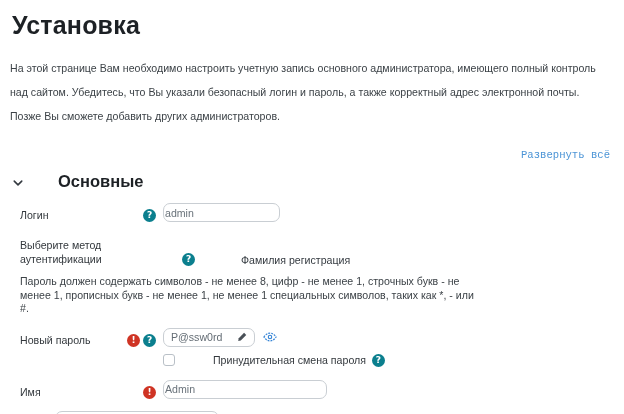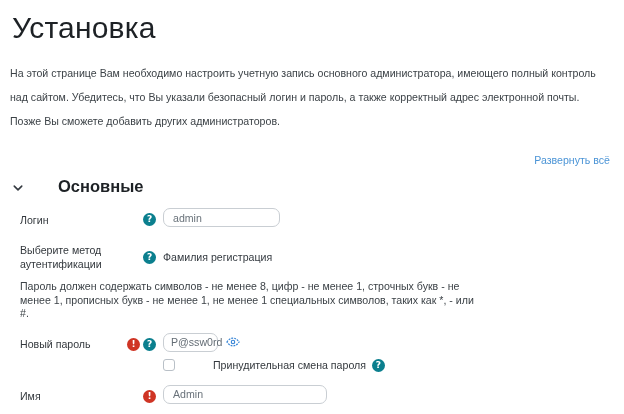--- a/index.html
+++ b/index.html
@@ -5,69 +5,69 @@
   * { margin:0; padding:0; box-sizing:border-box; }
   html,body { background:#ffffff; width:624px; height:414px; overflow:hidden; }
   body {
     font-family:"Liberation Sans","DejaVu Sans",sans-serif;
     color:#343a40;
     -webkit-font-smoothing:antialiased;
   }
   .page { padding:11px 14px 8px 10px; width:624px; }
 
   .page-title {
-    font-size:30px; font-weight:400; color:#1d2125;
+    font-size:25px; font-weight:700; color:#1d2125;
     margin-left:2px; letter-spacing:0.2px;
   }
   .intro {
     margin-top:16px; font-size:10.6px; line-height:24px; color:#3c4247;
     max-width:602px;
   }
-  .expand-wrap { text-align:right; margin-top:17px; }
+  .expand-wrap { text-align:right; margin-top:17px;font-family:Liberation Mono, monospace; }
   .expand-link {
     font-size:10.6px; color:#4b94d6; text-decoration:none; cursor:pointer;
   }
 
   .section-header {
     display:flex; align-items:center; gap:9px;
     margin:9px 0 9px 2px; cursor:pointer;
   }
   .section-title { font-size:16.5px; font-weight:700; color:#1d2125;margin-left:25px; }
   .chev { display:inline-flex; margin-top:2px; }
 
   .form { margin-left:10px; }
-  .row { display:flex; align-items:center;margin-top:12px; }
+  .row { display:flex; align-items:flex-end;margin-top:12px; }
   .row-label {
     width:108px; font-size:10.6px; line-height:14px; color:#33383d;
     padding-top:4px; flex:none;
   }
   .row-icons {
     width:35px; flex:none; display:flex; justify-content:flex-end;
     align-items:center; gap:3px; padding-top:4px; padding-right:7px;
   }
   .row-field { display:flex; align-items:center; min-width:0; }
 
   .circle-icon {
     width:13px; height:13px; border-radius:50%; color:#fff;
     font-size:9px; font-weight:700; line-height:13px; text-align:center;
     flex:none; font-family:"DejaVu Sans",sans-serif; cursor:pointer;
   }
   .icon-help { background:#0b7f8e; }
   .icon-req  { background:#cf3424; cursor:default; }
 
   .text-input {
     height:19px; border:1px solid #c9ced3; border-radius:7px;
-    padding:0 9px; font-size:10.6px; color:#69727a; background:#fff;
+    padding:0 1px; font-size:10.6px; color:#69727a; background:#fff;
     font-family:"Liberation Sans","DejaVu Sans",sans-serif; outline:none;
   }
   .w-login { width:117px; }
   .w-name  { width:164px; }
 
   .password-box {
-    width:55px; display:flex; align-items:center; justify-content:space-between;
+    width:92px; display:flex; align-items:center; justify-content:space-between;
     padding:0 7px; cursor:text;
   }
   .password-box span { font-size:10.6px; color:#636c74; }
 
   .eye-btn { margin-left:8px; display:inline-flex; cursor:pointer; }
 
   .static-value { font-size:10.6px; color:#343a40; padding-top:4px; }
 
   .hint {
     width:457px; font-size:10.6px; line-height:13.5px;
@@ -76,21 +76,21 @@
 
   .checkbox-row { margin-left:143px; display:flex; align-items:center; gap:6px; }
   .checkbox {
     width:12px; height:12px; border:1px solid #b9c0c7; border-radius:3px;
     background:#fff; flex:none; cursor:pointer;
   }
   .checkbox-label { font-size:10.6px; color:#33383d; cursor:pointer;padding-left:32px; }
 
   
   .mb-login { margin-bottom:11px; }
-  .mb-auth  { margin-bottom:9px;  }
+  .mb-auth  { margin-bottom:9px;gap:39px;  }
   .mb-hint  { margin-bottom:11px; }
   .mb-pass  { margin-bottom:7px;  }
   .mb-check { margin-bottom:13px; }
   .mb-name  { margin-bottom:9px;  }
 </style>
 </head>
 <body>
 
 <div class="page">
 

